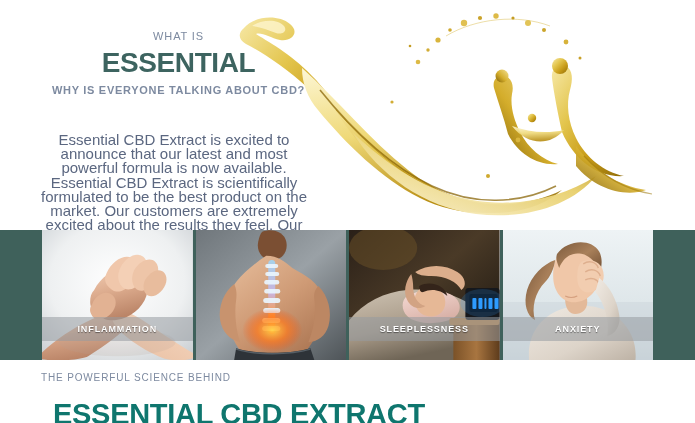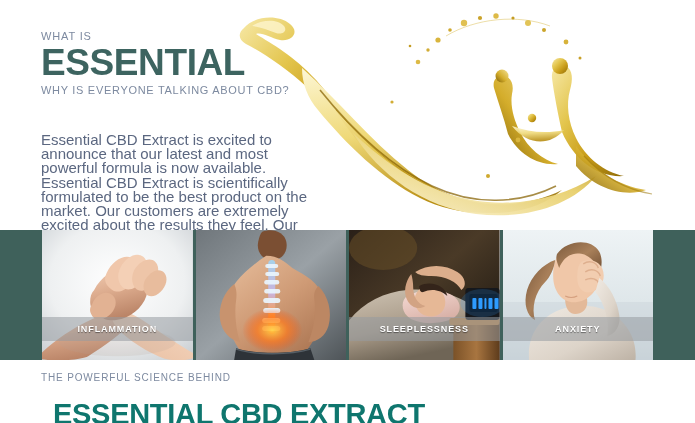--- a/index.html
+++ b/index.html
@@ -12,20 +12,21 @@
     height: 423px;
     overflow: hidden;
     font-family: "Liberation Sans", sans-serif;
     -webkit-font-smoothing: antialiased;
   }
   .page {
     position: relative;
     width: 695px;
     height: 423px;
     background: #ffffff;
+    text-align: center;
   }
 
   
   .hero {
     position: absolute;
     left: 0; top: 0;
     width: 695px;
     height: 230px;
     background: #ffffff;
     overflow: hidden;
@@ -40,33 +41,33 @@
   .kicker {
     font-size: 11px;
     letter-spacing: 0.85px;
     color: #7d8aa0;
     font-weight: 400;
     line-height: 14px;
     margin: 0 0 3px 0;
     text-transform: uppercase;
   }
   .headline {
-    font-size: 37px;
+    font-size: 28px;
     line-height: 33px;
     font-weight: 700;
     color: #3d6460;
     letter-spacing: -0.4px;
     margin: 0;
     text-transform: uppercase;
   }
   .subheadline {
     font-size: 11px;
     letter-spacing: 0.7px;
     color: #7d8aa0;
-    font-weight: 400;
+    font-weight: 700;
     margin: 5px 0 0 0;
     text-transform: uppercase;
   }
   .body-copy {
     position: absolute;
     left: 41px;
     top: 133px;
     width: 266px;
     font-size: 15px;
     line-height: 14.2px;

